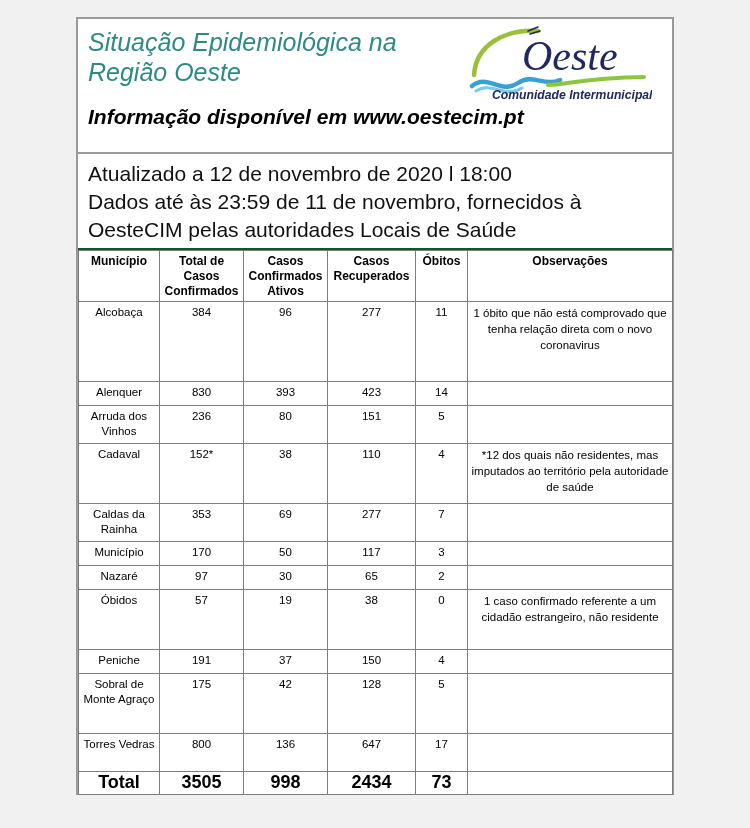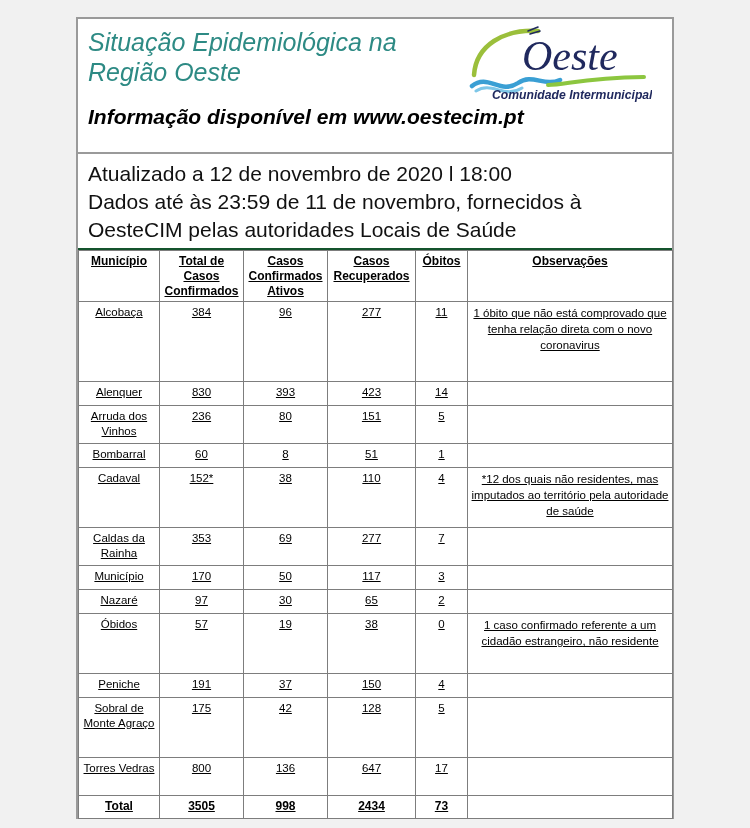--- a/index.html
+++ b/index.html
@@ -74,21 +74,20 @@
     color: #111;
     white-space: nowrap;
   }
 
   
   table.epi {
     border-collapse: collapse;
     width: 100%;
     table-layout: fixed;
     background: #fff;
-    text-decoration: underline;
   }
   table.epi th, table.epi td {
     border: 1px solid #7d7d7d;
     padding: 2px 2px;
     font-size: 11.5px;
     line-height: 14.5px;
     text-align: center;
     vertical-align: top;
     color: #000;
     word-wrap: break-word;
@@ -105,21 +104,21 @@
   }
   table.epi tbody td.num {
     padding-top: 3px;
   }
   table.epi tbody td.obs {
     padding-top: 3px;
     line-height: 16px;
   }
   table.epi tfoot td {
     font-weight: bold;
-    font-size: 12px;
+    font-size: 18px;
     padding: 3px 2px 4px 2px;
     vertical-align: middle;
   }
   
   col.c-muni { width: 81px; }
   col.c-tot  { width: 84px; }
   col.c-atv  { width: 84px; }
   col.c-rec  { width: 88px; }
   col.c-obi  { width: 52px; }
   col.c-obs  { width: 205px; }
@@ -208,28 +207,20 @@
 
       <tr class="h-md">
         <td class="muni">Arruda dos Vinhos</td>
         <td class="num">236</td>
         <td class="num">80</td>
         <td class="num">151</td>
         <td class="num">5</td>
         <td class="obs"></td>
       </tr>
 
-      <tr class="h-sm">
-        <td class="muni">Bombarral</td>
-        <td class="num">60</td>
-        <td class="num">8</td>
-        <td class="num">51</td>
-        <td class="num">1</td>
-        <td class="obs"></td>
-      </tr>
 
       <tr class="h-lg">
         <td class="muni">Cadaval</td>
         <td class="num">152*</td>
         <td class="num">38</td>
         <td class="num">110</td>
         <td class="num">4</td>
         <td class="obs">*12 dos quais não residentes, mas imputados ao território pela autoridade de saúde</td>
       </tr>
 

